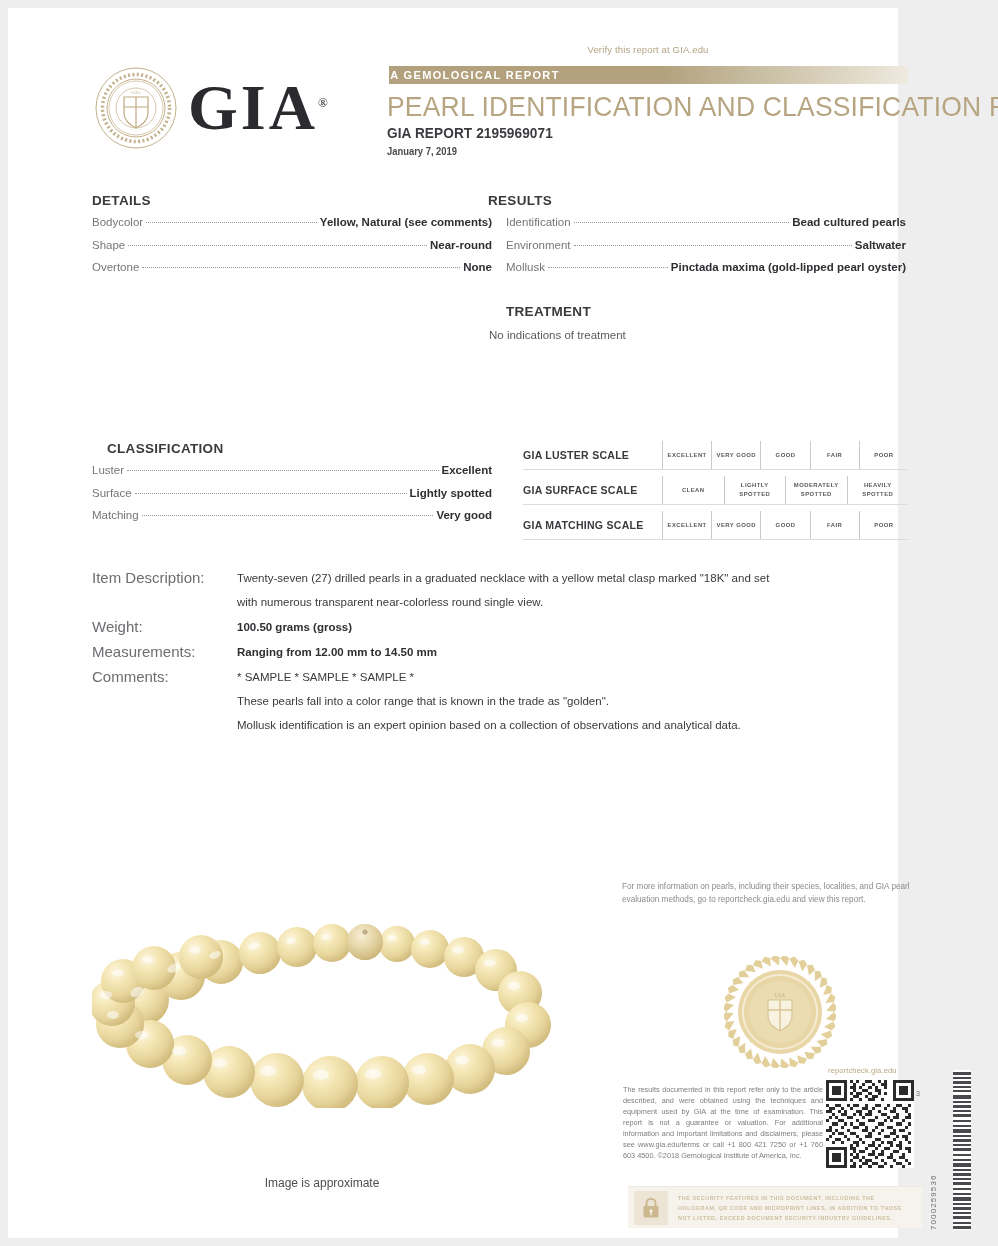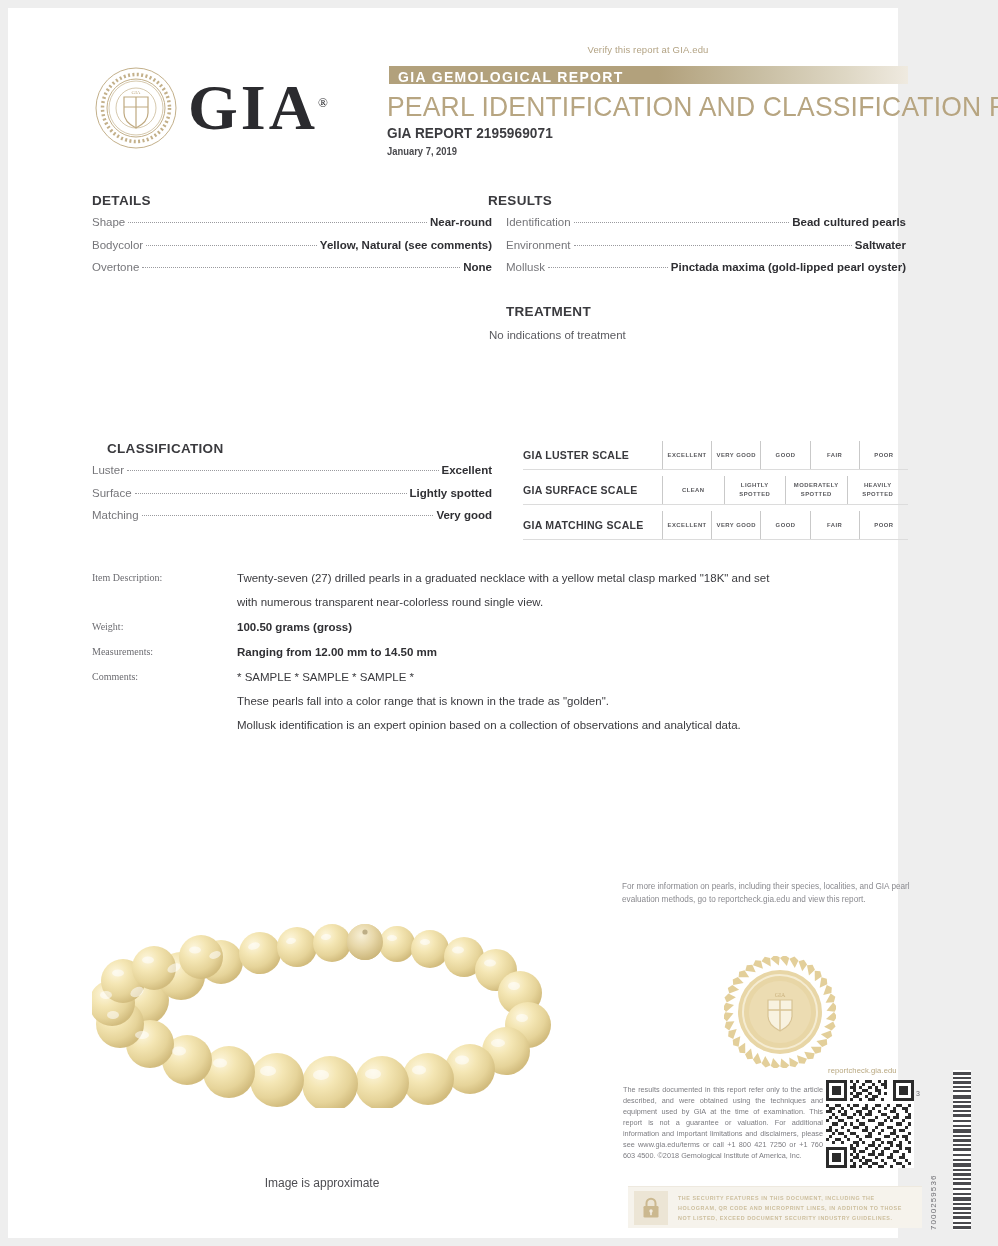--- a/index.html
+++ b/index.html
@@ -61,22 +61,22 @@
   }
 
   .band {
     position: absolute;
     left: 381px; top: 58px;
     width: 519px; height: 18px;
     background: linear-gradient(90deg,#b2a17c 0%,#b2a17c 52%,#c9bfa4 72%,#ded7c4 88%,#efeae0 100%);
   }
   .band-label {
     position: absolute;
-    left: 390px; top: 61px;
-    font-size: 14px;
+    left: 368px; top: 61px;
+    font-size: 11px;
     font-weight: 700;
     letter-spacing: 1.35px;
     color: #ffffff;
   }
 
   .main-title {
     position: absolute;
     left: 379px; top: 82px;
     font-size: 28.5px;
     font-weight: 400;
@@ -191,24 +191,23 @@
     line-height: 1.5;
     padding: 0 2px;
   }
   .scale-cell:last-child { border-right: none; }
 
   
   .desc { position: absolute; left: 84px; top: 558px; width: 830px; }
   .desc-row { display: flex; margin-bottom: 1px; }
   .desc-key {
     flex: 0 0 145px;
-    font-size: 10px;
+    font-size: 15px;
     color: #6c6c71;
     line-height: 24px;
-    font-family: Liberation Serif, serif;
   }
   .desc-val {
     flex: 1 1 auto;
     font-size: 11.5px;
     color: #2f2f33;
     line-height: 24px;
   }
   .desc-val.bold { font-weight: 700; }
   .desc-val.normal { font-weight: 400; color:#3a3a3e; }
 
@@ -338,28 +337,28 @@
 
   <div class="band"></div>
   <div class="band-label">GIA GEMOLOGICAL REPORT</div>
   <div class="main-title">PEARL IDENTIFICATION AND CLASSIFICATION REPORT</div>
   <div class="report-no">GIA REPORT 2195969071</div>
   <div class="report-date">January 7, 2019</div>
 
   <div class="sec-head" style="left:84px; top:185px;">DETAILS</div>
   <div class="spec-col" style="left:84px; top:208px; width:400px;">
     <div class="spec-row">
+      <span class="spec-label">Bodycolor</span>
+      <span class="dots"></span>
+      <span class="spec-val">Yellow, Natural (see comments)</span>
+    </div>
+    <div class="spec-row">
       <span class="spec-label">Shape</span>
       <span class="dots"></span>
       <span class="spec-val">Near-round</span>
-    </div>
-    <div class="spec-row">
-      <span class="spec-label">Bodycolor</span>
-      <span class="dots"></span>
-      <span class="spec-val">Yellow, Natural (see comments)</span>
     </div>
     <div class="spec-row">
       <span class="spec-label">Overtone</span>
       <span class="dots"></span>
       <span class="spec-val">None</span>
     </div>
   </div>
 
   <div class="sec-head" style="left:480px; top:185px;text-align:right;">RESULTS</div>
   <div class="spec-col" style="left:498px; top:208px; width:400px;">

